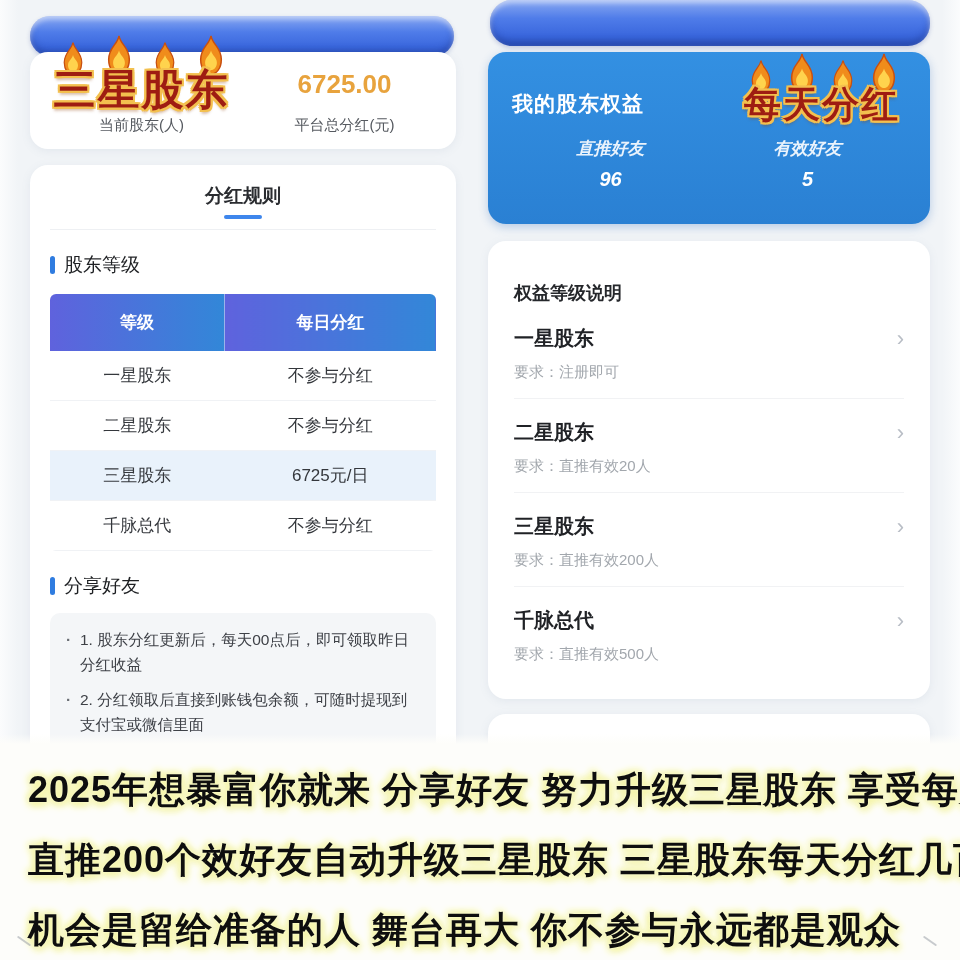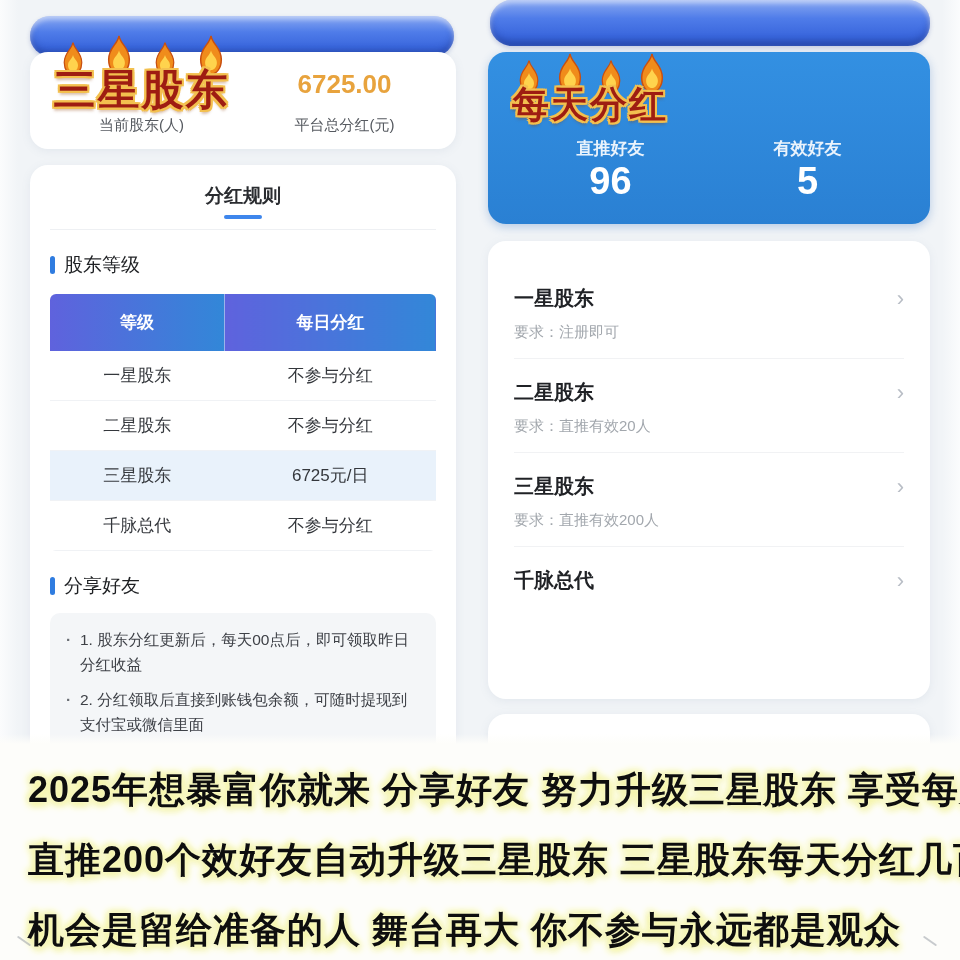--- a/index.html
+++ b/index.html
@@ -60,24 +60,24 @@
   .rule-item::before { content:"·"; position:absolute; left:0; top:0; color:#6a6e74; font-weight:700; }
 
   
   .equity-card { position:relative; margin-top:44px; border-radius:18px; padding:20px 24px 22px;
       background:linear-gradient(180deg,#3390e2 0%,#2a80d3 100%);
       box-shadow:0 3px 10px rgba(50,110,190,.30); height:172px; z-index:1; }
   .equity-head { display:flex; align-items:flex-start; justify-content:space-between; }
   .equity-title { font-size:21px; font-weight:700; color:#fff; margin-top:18px; letter-spacing:1px; }
   .equity-fire { margin-right:6px; margin-top:14px;text-align:right; }
   .equity-fire .fire-text { font-size:37px; }
-  .equity-stats { display:flex; margin-top:12px; }
+  .equity-stats { display:flex; margin-top:12px;font-style:italic; }
   .equity-stat { flex:1; text-align:center; }
   .equity-stat-label { font-size:17px; color:#eaf3fc; font-weight:600; }
-  .equity-stat-value { font-size:38px; color:#fff; font-weight:700; margin-top:0; }
+  .equity-stat-value { font-size:20px; color:#fff; font-weight:700; margin-top:8px; }
 
   
   .levels-card { position:relative; margin-top:17px; padding:24px 26px; height:458px; z-index:1; }
   .levels-title { font-size:18px; font-weight:700; color:#25272b; margin-top:16px; }
   .level-item { padding:20px 0 16px; border-bottom:1px solid #f1f2f4; cursor:pointer; }
   .level-item:last-child { border-bottom:none; }
   .level-item-head { display:flex; align-items:center; justify-content:space-between; }
   .level-item-name { font-size:20px; font-weight:700; color:#202226; }
   .chevron { font-size:22px; color:#b9bec6; line-height:1; font-weight:400; }
   .level-item-req { font-size:15px; color:#a2a7ad; margin-top:11px; }
@@ -185,20 +185,21 @@
           <div class="rule-item">3. 股东分红，基于平台每天营收总额xxx，进行</div>
         </div>
       </div>
     </div>
 
     <div class="col col-right">
       <div class="pill pill-right"></div>
 
       <div class="equity-card">
         <div class="equity-head">
+          <div class="equity-title">我的股东权益</div>
           <div class="fire-wrap equity-fire">
             <div class="flames">
               <svg class="flame" viewBox="0 0 24 28">
                   <path d="M12 0C13 6 19 8 19 16c0 6-3.4 10-7 10s-7-4-7-10C5 8 11 6 12 0Z" fill="#f08c1b" stroke="#c84f10" stroke-width="1"></path>
                   <path d="M12 10c.8 3.5 4 4.5 4 8.2 0 3-1.9 5-4 5s-4-2-4-5c0-3.7 3.2-4.7 4-8.2Z" fill="#ffd34d"></path>
                 </svg>
               <svg class="flame" viewBox="0 0 24 28">
                   <path d="M12 0C13 6 19 8 19 16c0 6-3.4 10-7 10s-7-4-7-10C5 8 11 6 12 0Z" fill="#f08c1b" stroke="#c84f10" stroke-width="1"></path>
                   <path d="M12 10c.8 3.5 4 4.5 4 8.2 0 3-1.9 5-4 5s-4-2-4-5c0-3.7 3.2-4.7 4-8.2Z" fill="#ffd34d"></path>
                 </svg>
@@ -220,20 +221,21 @@
             <div class="equity-stat-value">96</div>
           </div>
           <div class="equity-stat">
             <div class="equity-stat-label">有效好友</div>
             <div class="equity-stat-value">5</div>
           </div>
         </div>
       </div>
 
       <div class="card levels-card">
+        <div class="levels-title">权益等级说明</div>
 
         <div class="level-item">
           <div class="level-item-head">
             <div class="level-item-name">一星股东</div>
             <div class="chevron">›</div>
           </div>
           <div class="level-item-req">要求：注册即可</div>
         </div>
 
         <div class="level-item">
@@ -250,20 +252,21 @@
             <div class="chevron">›</div>
           </div>
           <div class="level-item-req">要求：直推有效200人</div>
         </div>
 
         <div class="level-item">
           <div class="level-item-head">
             <div class="level-item-name">千脉总代</div>
             <div class="chevron">›</div>
           </div>
+          <div class="level-item-req">要求：直推有效500人</div>
         </div>
       </div>
 
       <div class="card stub-card"></div>
     </div>
   </div>
 
   <div class="banner">
     <div class="banner-line">2025年想暴富你就来 分享好友 努力升级三星股东 享受每天分红</div>
     <div class="banner-line">直推200个效好友自动升级三星股东 三星股东每天分红几百几千</div>

